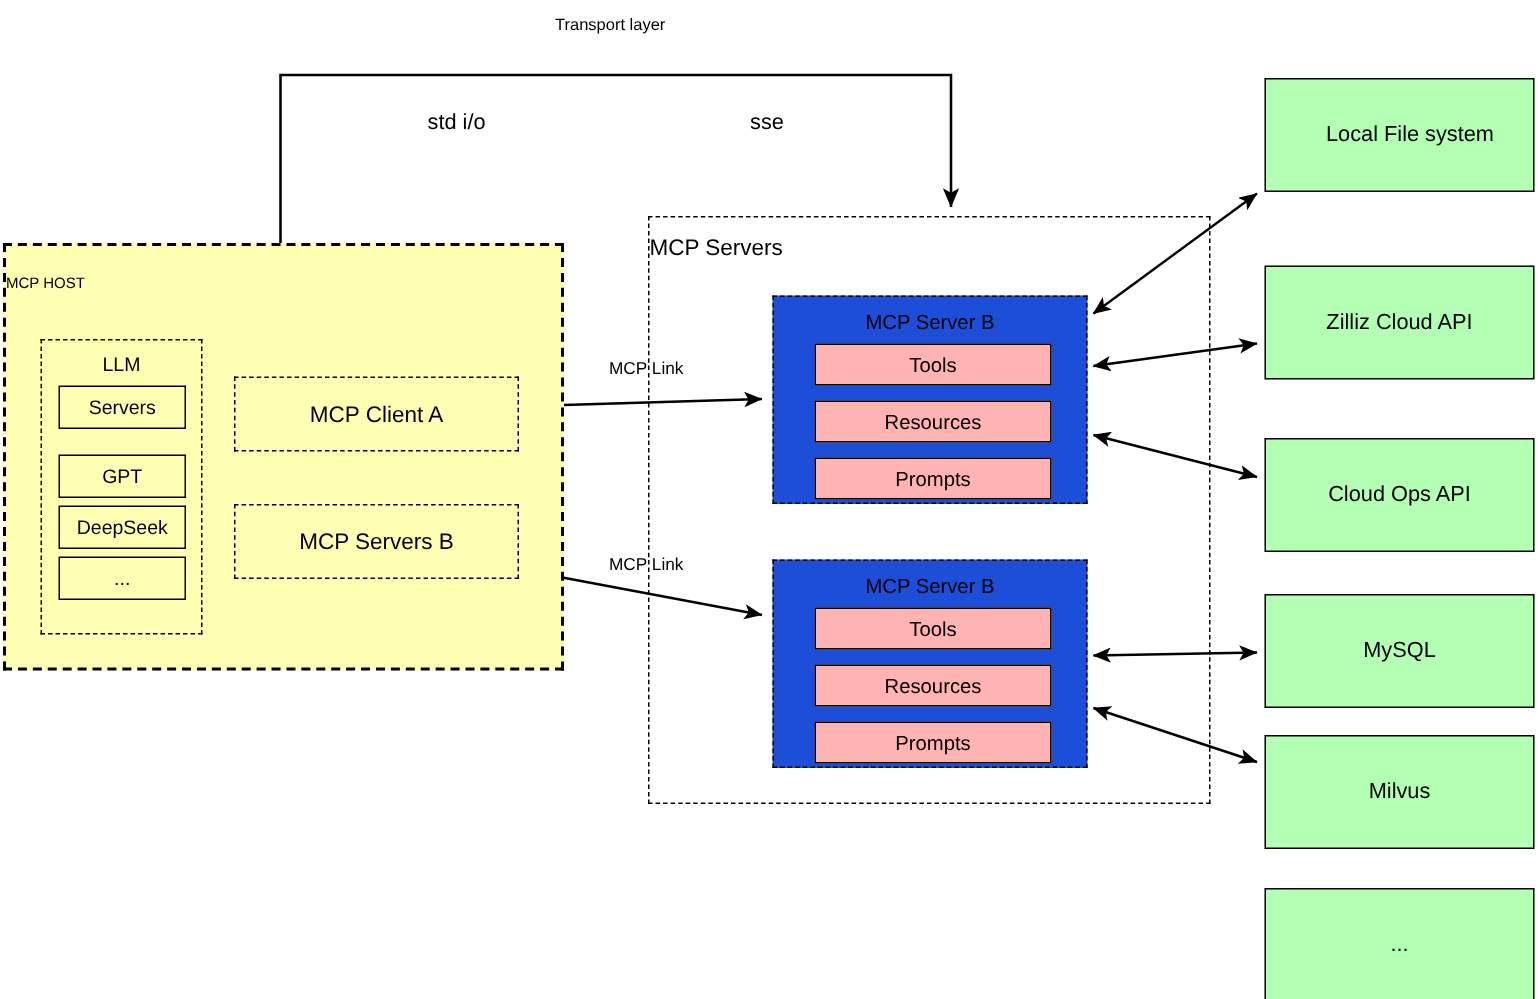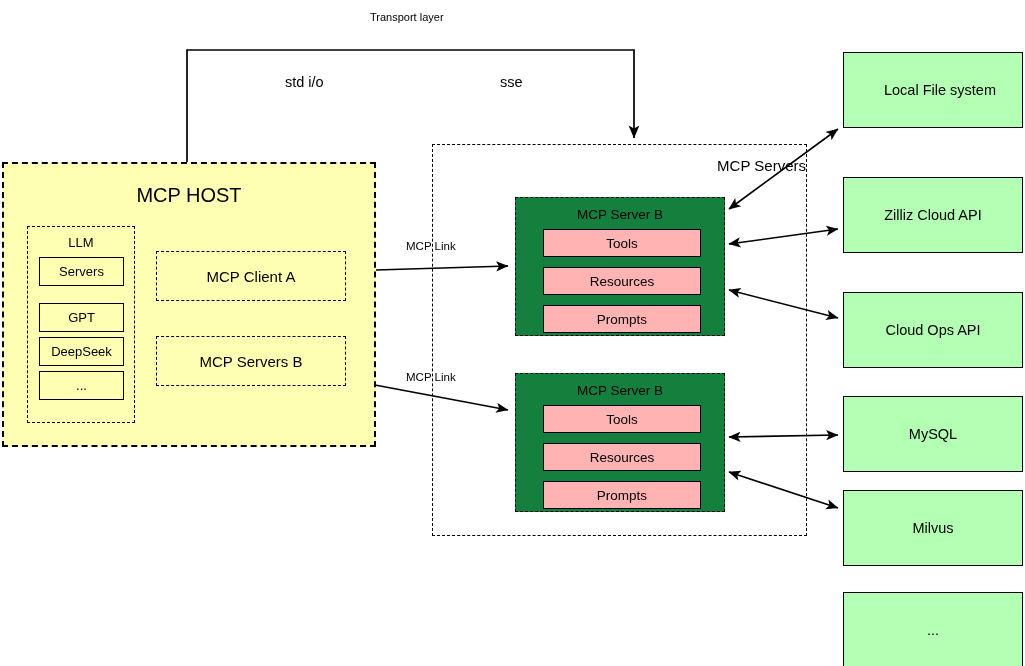--- a/index.html
+++ b/index.html
@@ -52,22 +52,22 @@
     height: 285px;
     background: #ffffb3;
     border: 2px dashed #000000;
     display: block;
   }
   .host-title {
     position: absolute;
     left: 0;
     right: 0;
     top: 20px;
-    text-align: center;
-    font-size: 20px;
+    text-align: left;
+    font-size: 10px;
     white-space: nowrap;
   }
   .llm-box {
     position: absolute;
     left: 23px;
     top: 62px;
     width: 108px;
     height: 197px;
     border: 1.6px dashed #000000;
     background: transparent;
@@ -116,31 +116,31 @@
     height: 392px;
     border: 1.8px dashed #000000;
     background: transparent;
     display: block;
   }
   .servers-title {
     position: absolute;
     left: 0;
     right: 0;
     top: 12px;
-    text-align: right;
+    text-align: left;
     font-size: 15px;
     white-space: nowrap;
   }
 
   
   .server-box {
     position: absolute;
     width: 210px;
     height: 139px;
-    background: #15803d;
+    background: #1d4ed8;
     border: 1.8px dashed #000000;
     box-sizing: border-box;
   }
   .server-title {
     position: absolute;
     left: 0;
     right: 0;
     top: 9px;
     text-align: center;
     font-size: 13.5px;

